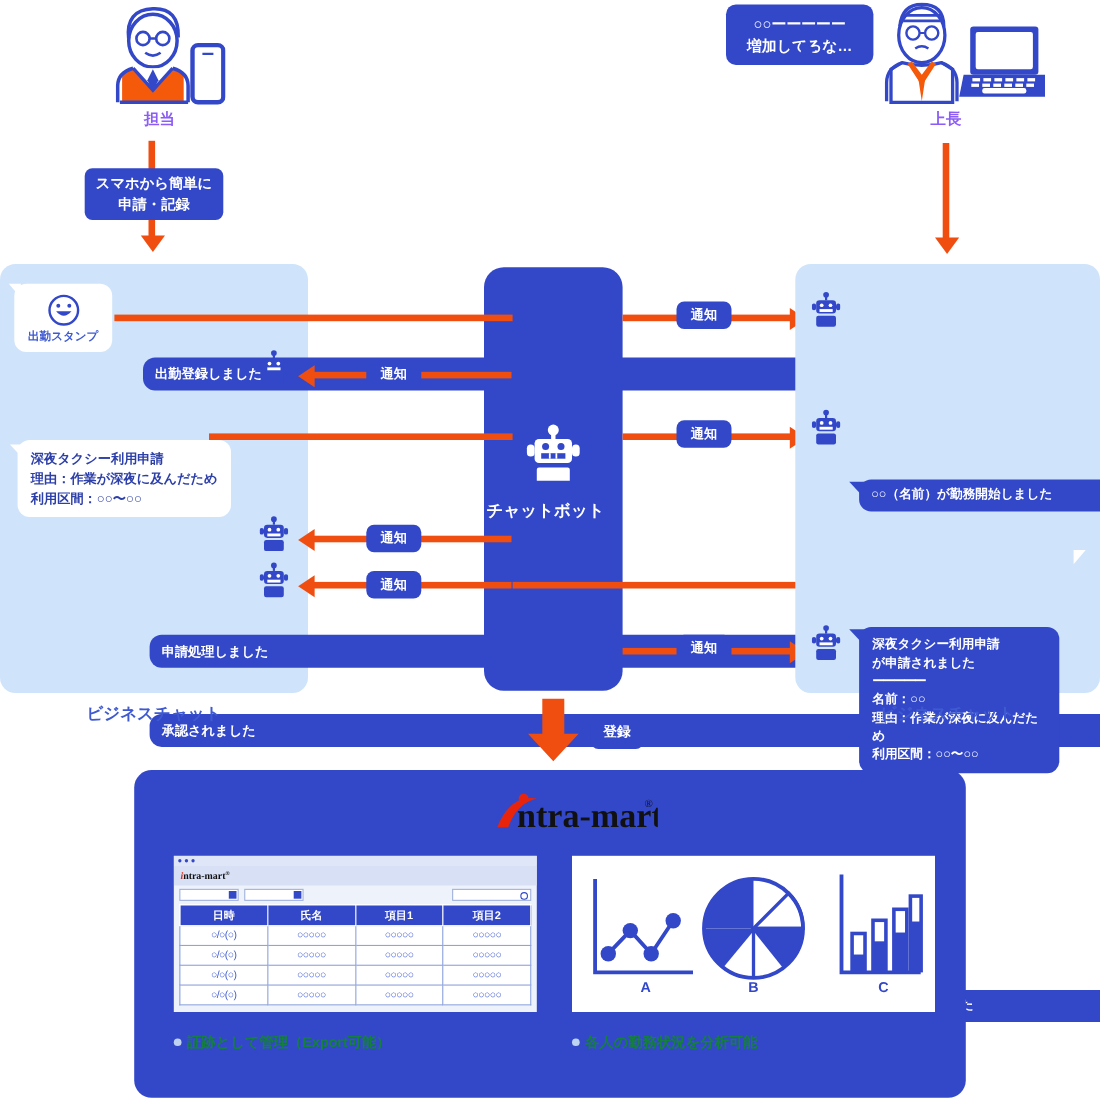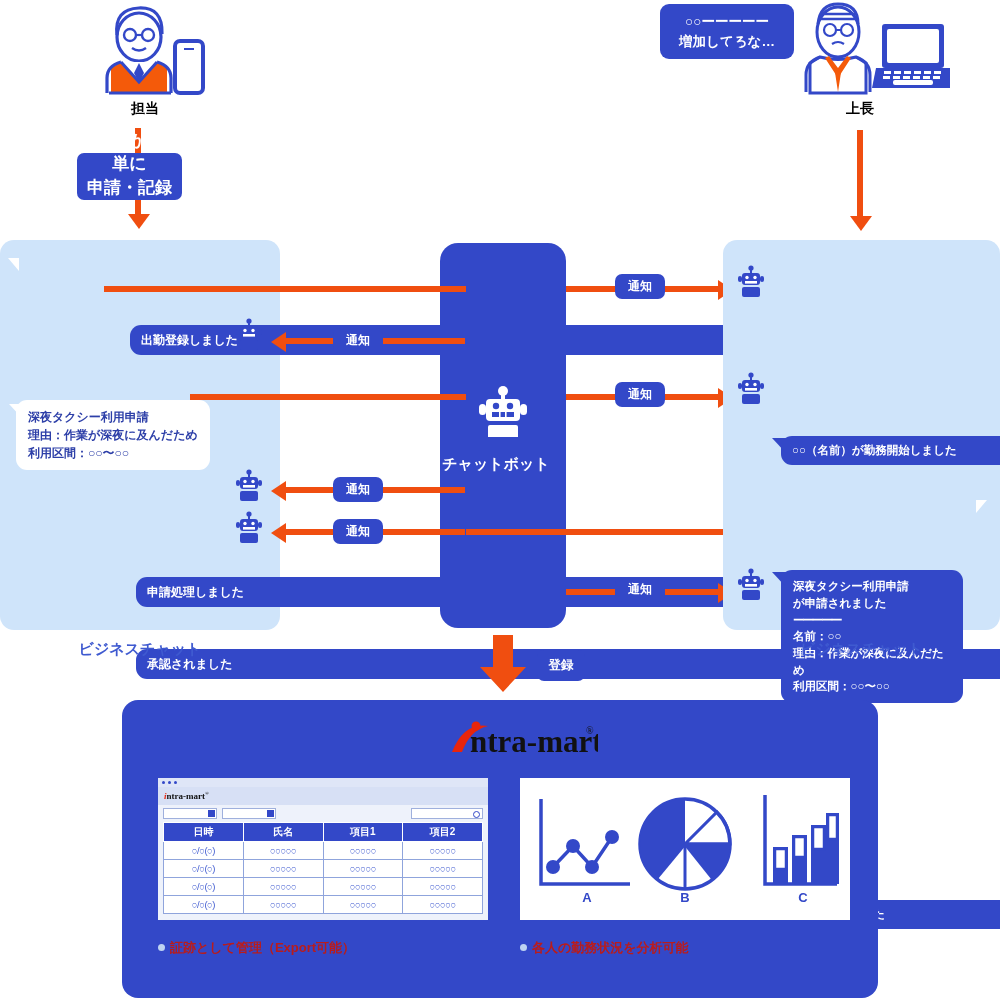--- a/index.html
+++ b/index.html
@@ -2,21 +2,21 @@
 <html lang="ja"><head>
 <meta charset="utf-8">
 <style>
   html,body{margin:0;padding:0;background:#fff;}
   body{font-family:"Liberation Sans","DejaVu Sans",sans-serif;}
   #stage{position:relative;width:1000px;height:1005px;overflow:hidden;background:#ffffff;}
 
   .abs{position:absolute;}
 
   
-  .person-label{font-size:14px;font-weight:bold;color:#000000;text-align:center;}
+  .person-label{font-size:14px;font-weight:bold;color:#8b5cf6;text-align:center;}
 
   
   .mgr-bubble{background:#3348c8;color:#fff;border-radius:9px;padding:8px 12px;
     font-size:13.5px;font-weight:bold;line-height:1.45;text-align:center;}
   .mgr-bubble .tail{position:absolute;right:-13px;top:34px;width:0;height:0;
     border-top:7px solid transparent;border-bottom:7px solid transparent;border-left:15px solid #3348c8;}
 
   
   .blue-tag{background:#3348c8;color:#fff;border-radius:7px;text-align:center;
      font-weight:bold;line-height:1.4;display:flex;align-items:center;justify-content:center;}
@@ -68,21 +68,21 @@
   .sel{background:#fff;border:1px solid #9fb0dd;height:9px;width:52px;position:relative;}
   .sel:after{content:"";position:absolute;right:1px;top:1px;width:7px;height:7px;background:#3348c8;}
   .srch{background:#fff;border:1px solid #9fb0dd;height:9px;width:70px;margin-left:auto;position:relative;}
   .srch:after{content:"";position:absolute;right:2px;top:1.5px;width:5px;height:5px;
      border:1.2px solid #3348c8;border-radius:50%;}
   table.grid{border-collapse:collapse;width:calc(100% - 10px);margin:0 5px;table-layout:fixed;}
   table.grid th{background:#3348c8;color:#fff;font-size:10px;font-weight:bold;
      border:1px solid #ffffff;height:16px;}
   table.grid td{background:#fff;color:#3f5ad0;font-size:9.5px;text-align:center;
      border:1px solid #8fa4dc;height:15px;letter-spacing:-0.5px;}
-  .bul{color:#b91c1c;font-size:13px;font-weight:bold;line-height:1.55;}
+  .bul{color:#15803d;font-size:13px;font-weight:bold;line-height:1.55;}
   .bul .dot{display:inline-block;width:7px;height:7px;border-radius:50%;
      background:#bed3f2;margin-right:5px;vertical-align:1px;}
   .chart-card{background:#fff;display:flex;align-items:center;justify-content:space-around;}
   .chart-lab{fill:#3348c8;font-size:13px;font-weight:bold;font-family:"Liberation Sans",sans-serif;}
 </style>
 </head>
 <body>
 
 <div id="stage">
 
@@ -104,21 +104,21 @@
       <path d="M24 88 h62" fill="none" stroke="#3348c8" stroke-width="3.2"></path>
 
       <rect x="90" y="36" width="28" height="52" rx="5" fill="none" stroke="#3348c8" stroke-width="4"></rect>
       <line x1="99" y1="44" x2="109" y2="44" stroke="#3348c8" stroke-width="2"></line>
     </svg>
   </div>
   <div class="abs person-label" style="left:85px;top:100px;width:120px;">担当</div>
 
   <div class="vline" style="left:135px;top:128px;height:88px;"></div>
   <div class="arrow-d" style="left:128px;top:214px;"></div>
-  <div class="abs blue-tag" style="left:77px;top:153px;width:105px;height:47px;font-size:17px;align-items:flex-end;">
+  <div class="abs blue-tag" style="left:77px;top:153px;width:126px;height:47px;font-size:13px;">
     <div>
       <div>スマホから簡単に</div>
       <div>申請・記録</div>
     </div>
   </div>
 
   <div class="abs" style="left:660px;top:4px;width:70px;height:50px;">
     <div class="mgr-bubble" style="width:110px;">
       <div>○○ーーーーー</div>
       <div>増加してるな…</div>
@@ -164,20 +164,29 @@
       </g>
     </svg>
   </div>
   <div class="abs person-label" style="left:800px;top:100px;width:120px;">上長</div>
 
   <div class="vline" style="left:857px;top:130px;height:88px;"></div>
   <div class="arrow-d" style="left:850px;top:216px;"></div>
 
   <div class="abs chat-panel" style="left:0px;top:240px;width:280px;height:390px;"></div>
 
+  <div class="abs stamp-card" style="left:13px;top:258px;width:89px;height:62px;">
+    <svg width="32" height="32" viewBox="0 0 32 32">
+      <circle cx="16" cy="16" r="13" fill="none" stroke="#3348c8" stroke-width="2.2"></circle>
+      <circle cx="11" cy="12" r="1.8" fill="#3348c8"></circle>
+      <circle cx="21" cy="12" r="1.8" fill="#3348c8"></circle>
+      <path d="M9 17 q7 8 14 0" fill="#3348c8"></path>
+    </svg>
+    <div class="stamp-cap">出勤スタンプ</div>
+  </div>
   <div class="abs" style="left:8px;top:258px;width:0;height:0;border-top:0 solid transparent;border-bottom:13px solid transparent;border-right:11px solid #fff;"></div>
 
   <div class="abs bub bub-blue" style="left:130px;top:325px;padding:6px 11px;font-size:12px;">
     <span>出勤登録しました</span>
     
   </div>
   <div class="abs" style="left:236px;top:318px;">
     <svg width="26" height="34" viewBox="0 0 26 34">
       <circle cx="13" cy="3" r="2.6" fill="#3348c8"></circle>
         <rect x="12" y="4" width="2" height="4" fill="#3348c8"></rect>

